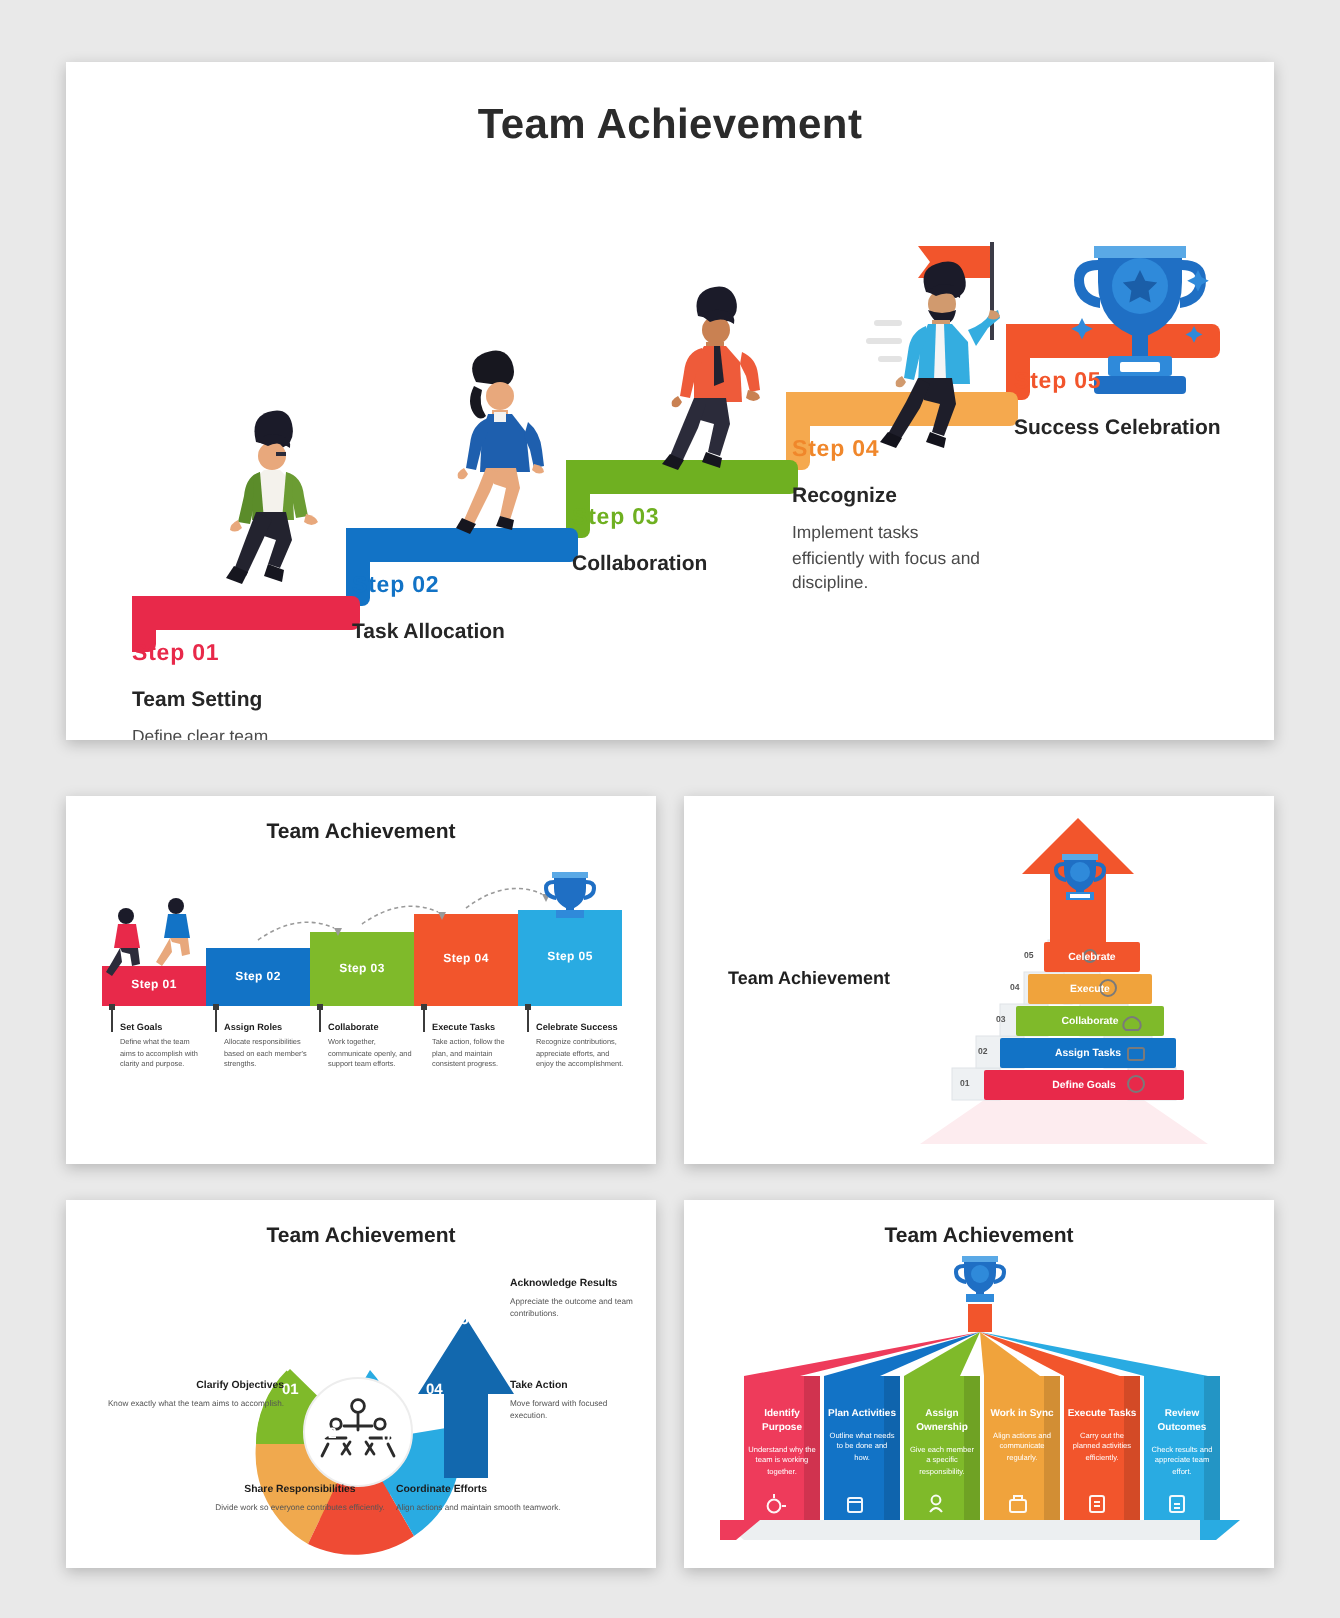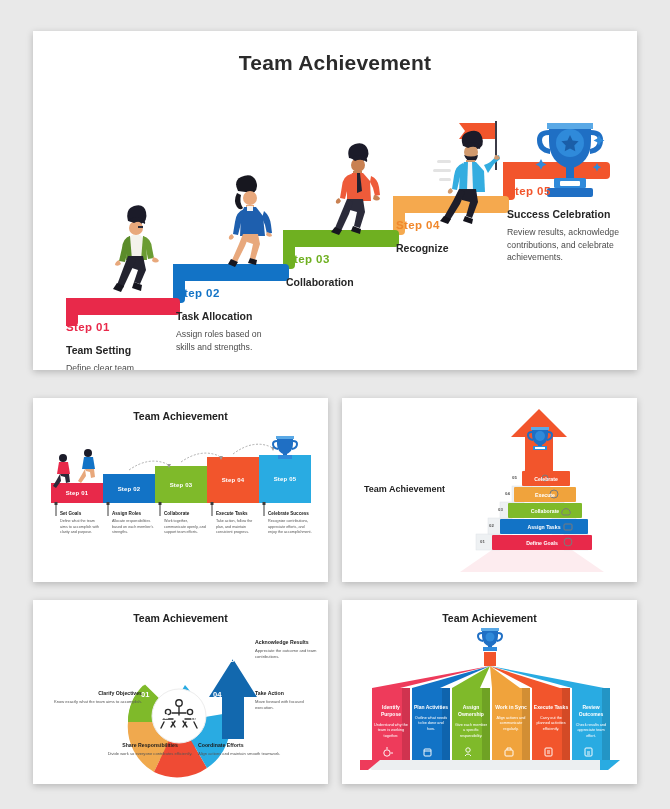--- a/index.html
+++ b/index.html
@@ -188,34 +188,33 @@
     </svg>
 
     <div class="step-col" style="left:33px; top:290px; width:100px;">
       <div class="step-num" style="color:#E8294A">Step 01</div>
       <div class="step-head">Team Setting</div>
       <div class="step-desc">Define clear team objectives and expected outcomes.</div>
     </div>
     <div class="step-col" style="left:143px; top:256px; width:100px;">
       <div class="step-num" style="color:#1273C6">Step 02</div>
       <div class="step-head">Task Allocation</div>
-      <div class="step-desc">Assign roles based on skills and strengths.</div>
     </div>
     <div class="step-col" style="left:253px; top:222px; width:100px;">
       <div class="step-num" style="color:#6FB021">Step 03</div>
       <div class="step-head">Collaboration</div>
     </div>
     <div class="step-col" style="left:363px; top:188px; width:100px;">
       <div class="step-num" style="color:#F0872B">Step 04</div>
       <div class="step-head">Recognize</div>
+      <div class="step-desc">Implement tasks efficiently with focus and discipline.</div>
     </div>
     <div class="step-col" style="left:474px; top:154px; width:115px;">
       <div class="step-num" style="color:#F2552C">Step 05</div>
       <div class="step-head">Success Celebration</div>
-      <div class="step-desc">Review results, acknowledge contributions, and celebrate achievements.</div>
     </div>
   </div>
 
   <div class="card" id="s2">
     <div class="mini-title" style="margin-top:12px">Team Achievement</div>
 
     <svg width="295" height="184" style="position:absolute;left:0;top:0">
 
       <rect x="18" y="85" width="52" height="20" fill="#E8294A"></rect>
       <rect x="70" y="76" width="52" height="29" fill="#1273C6"></rect>

